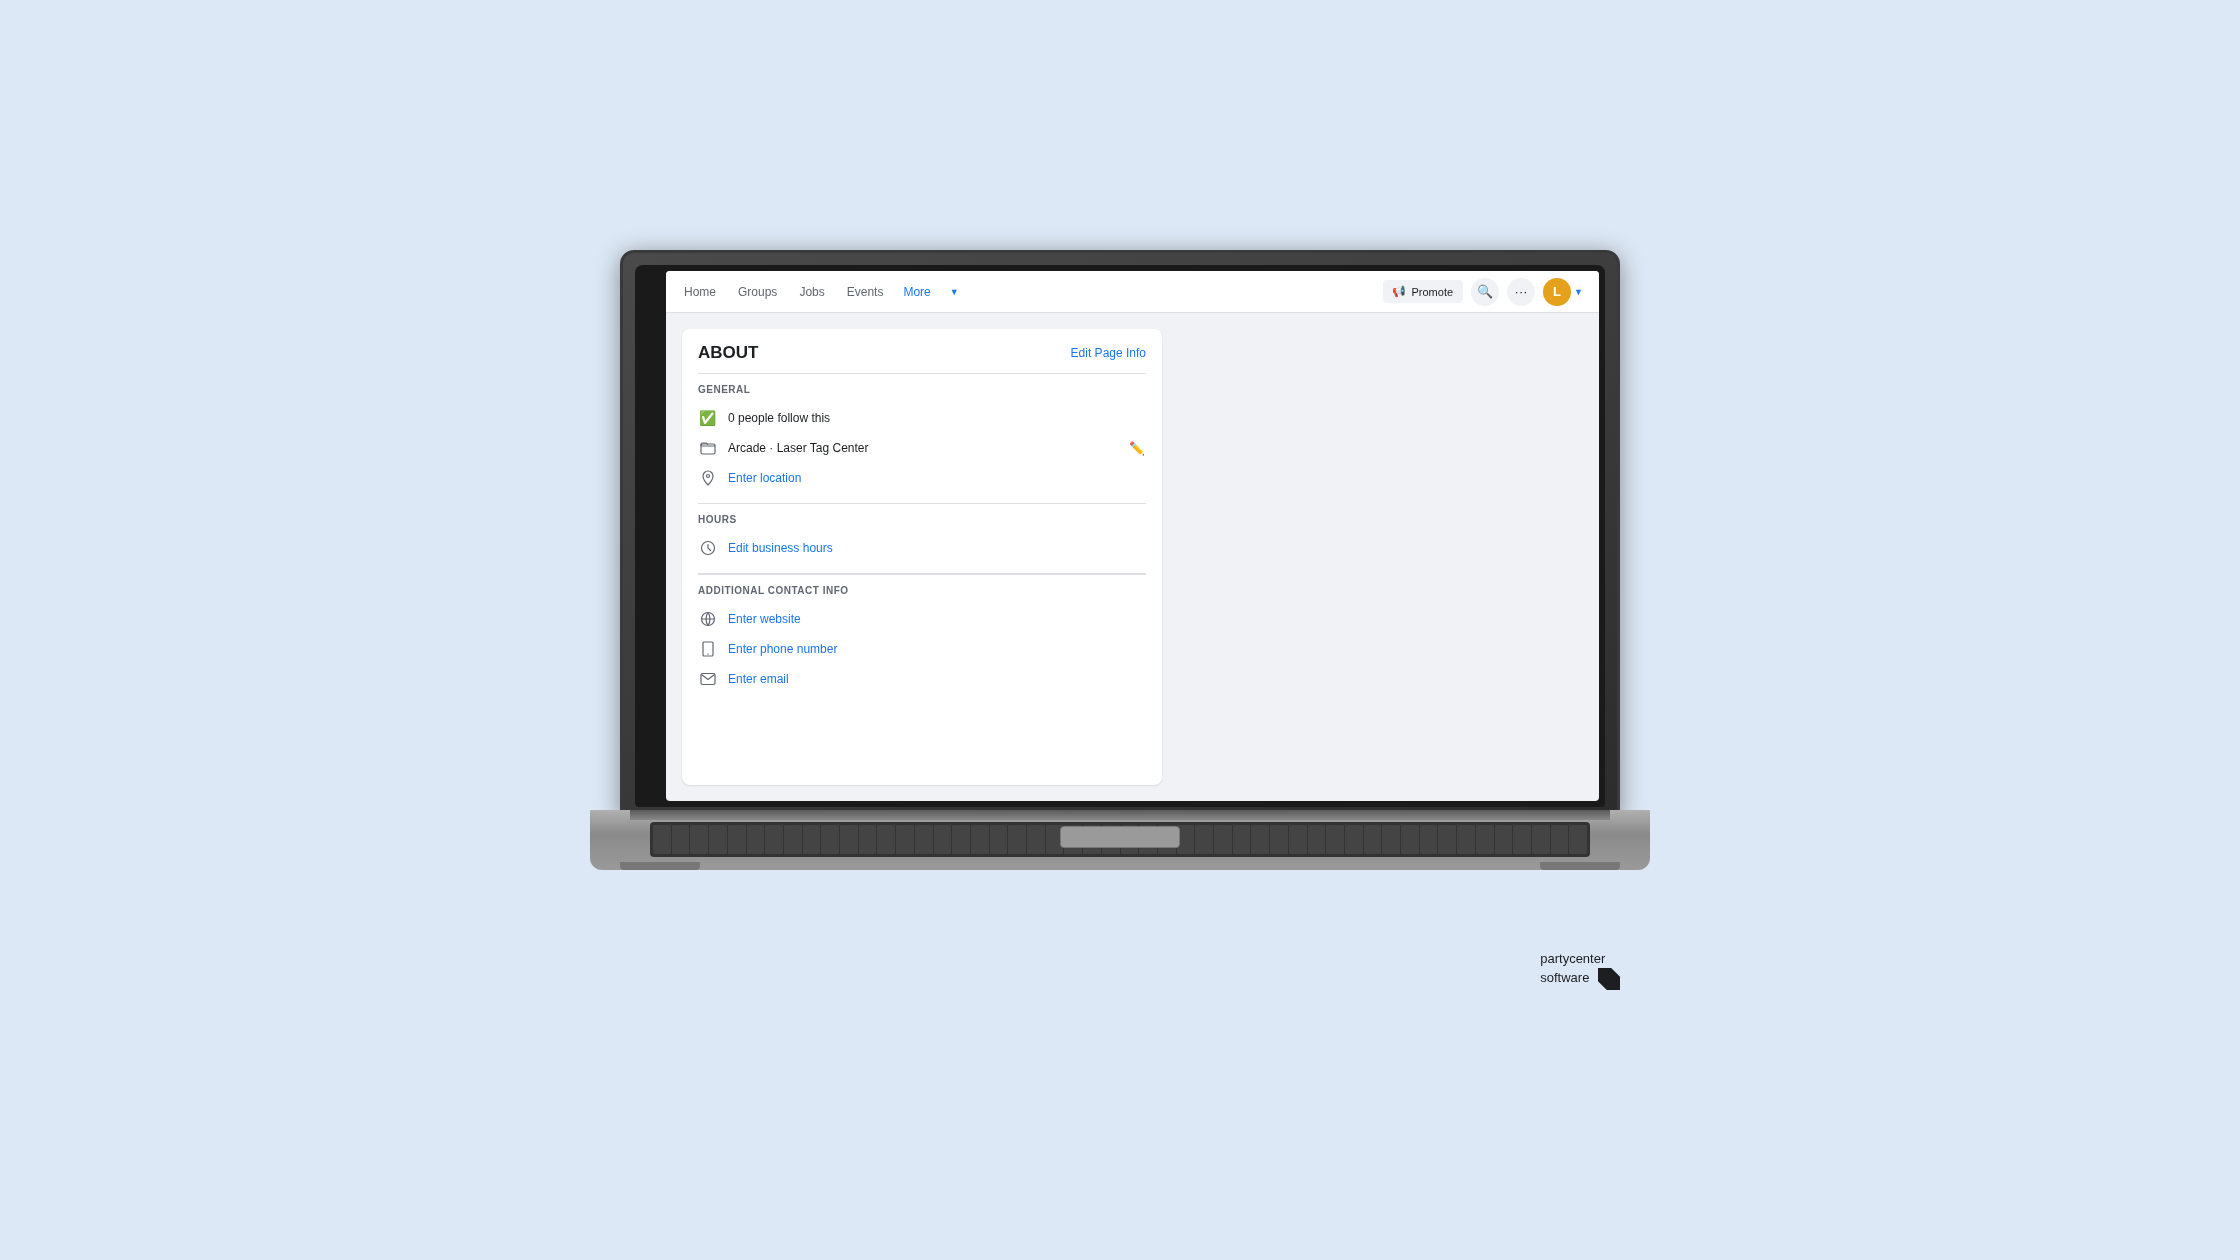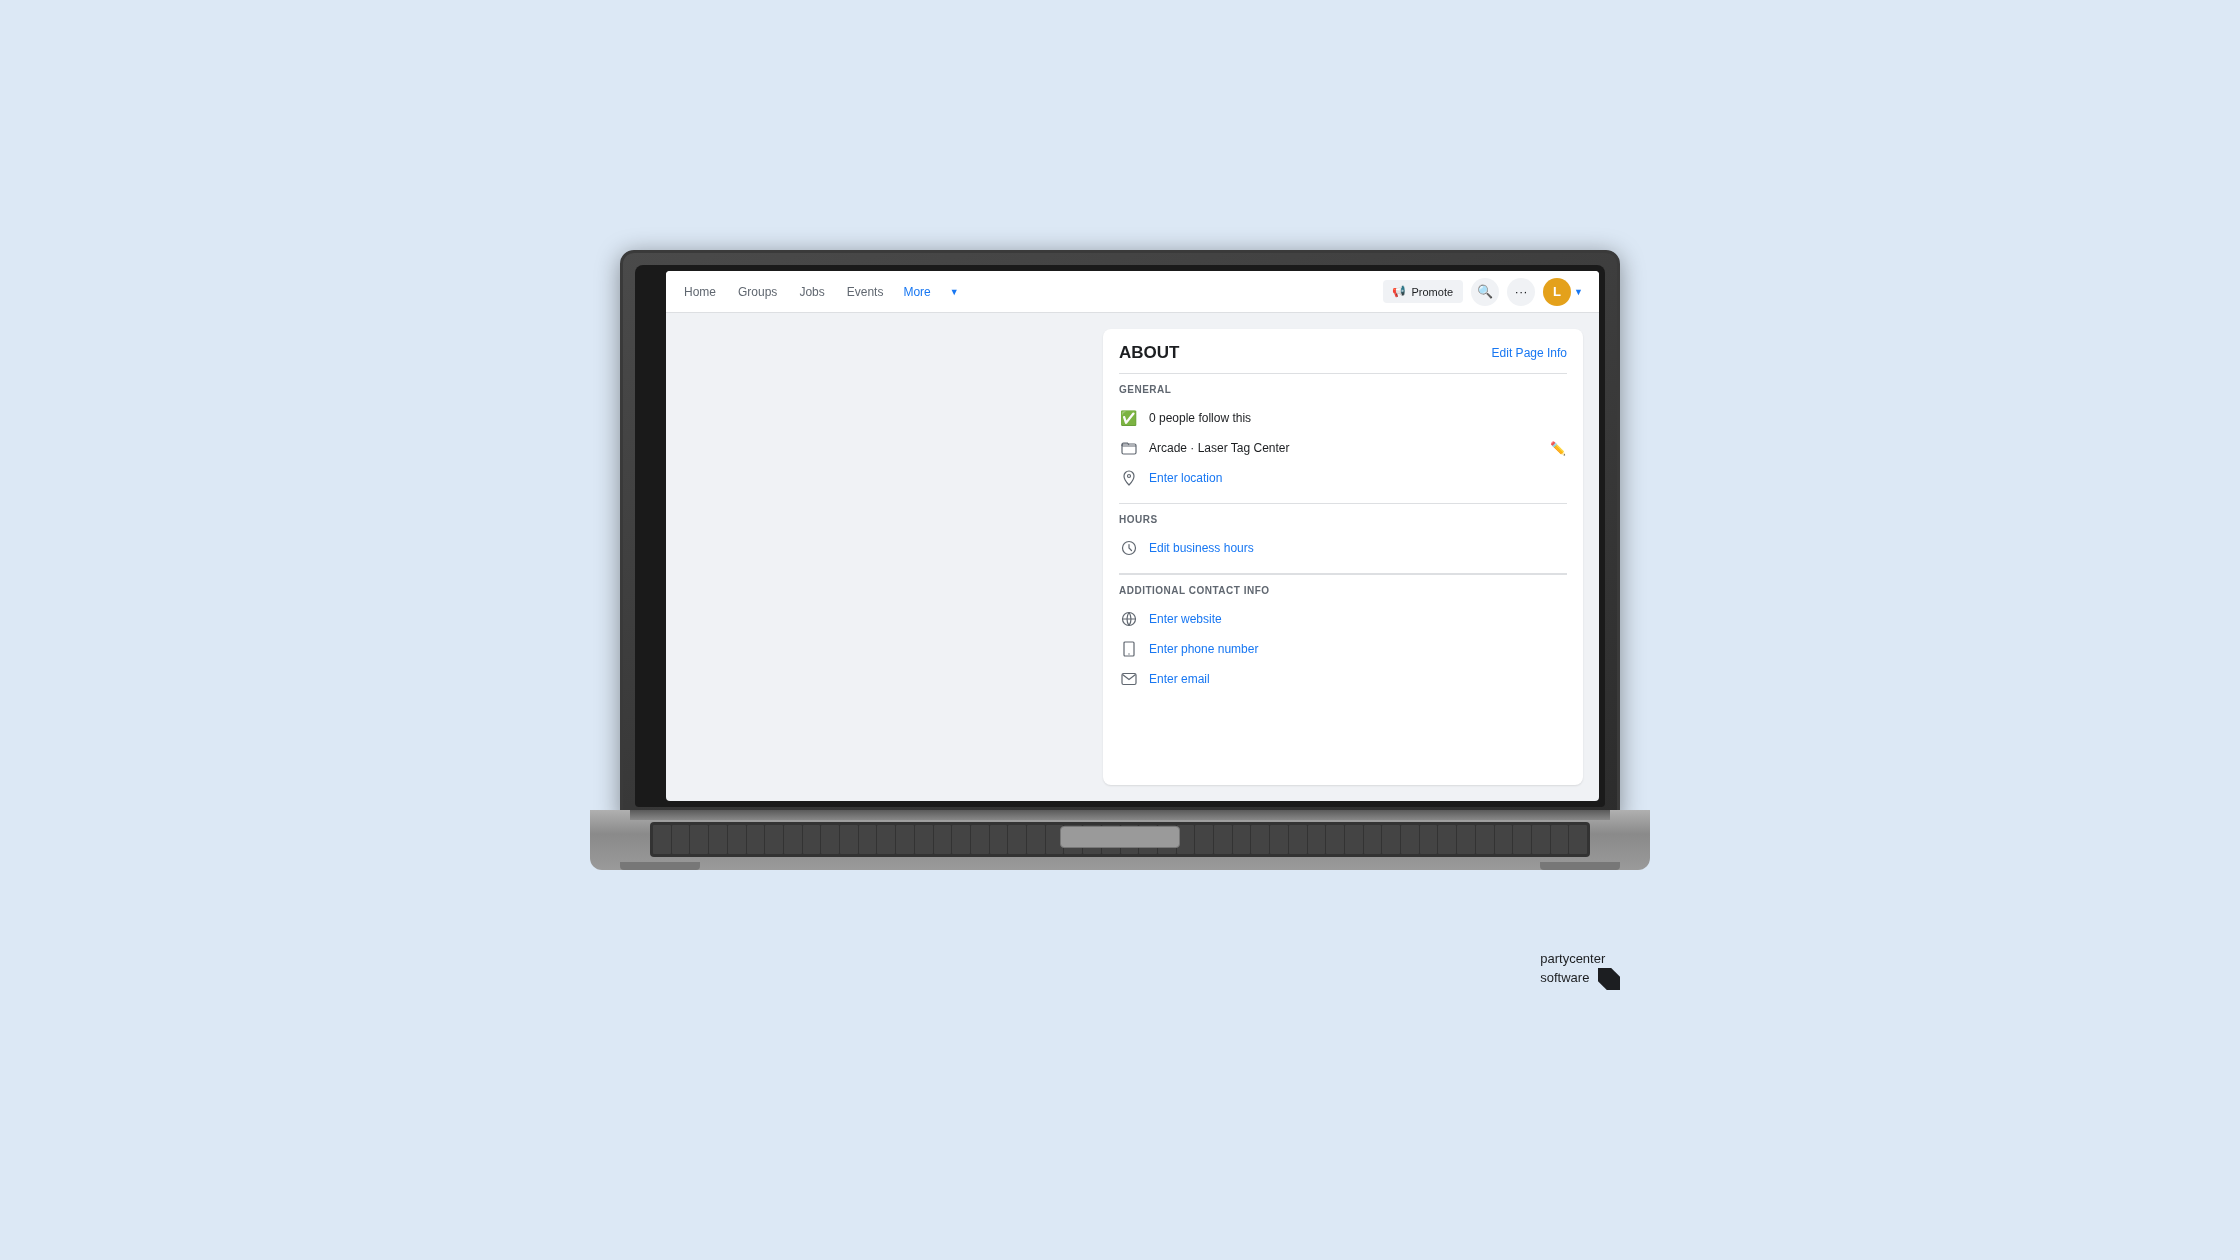--- a/index.html
+++ b/index.html
@@ -244,21 +244,21 @@
       justify-content: center;
       color: #fff;
       font-size: 13px;
       font-weight: bold;
     }
 
     
     .fb-content {
       flex: 1;
       display: flex;
-      justify-content: flex-end;
+      justify-content: flex-start;
       padding: 16px;
       overflow: hidden;
     }
 
     .about-card {
       background: #fff;
       border-radius: 8px;
       width: 480px;
       padding: 0;
       overflow: hidden;

